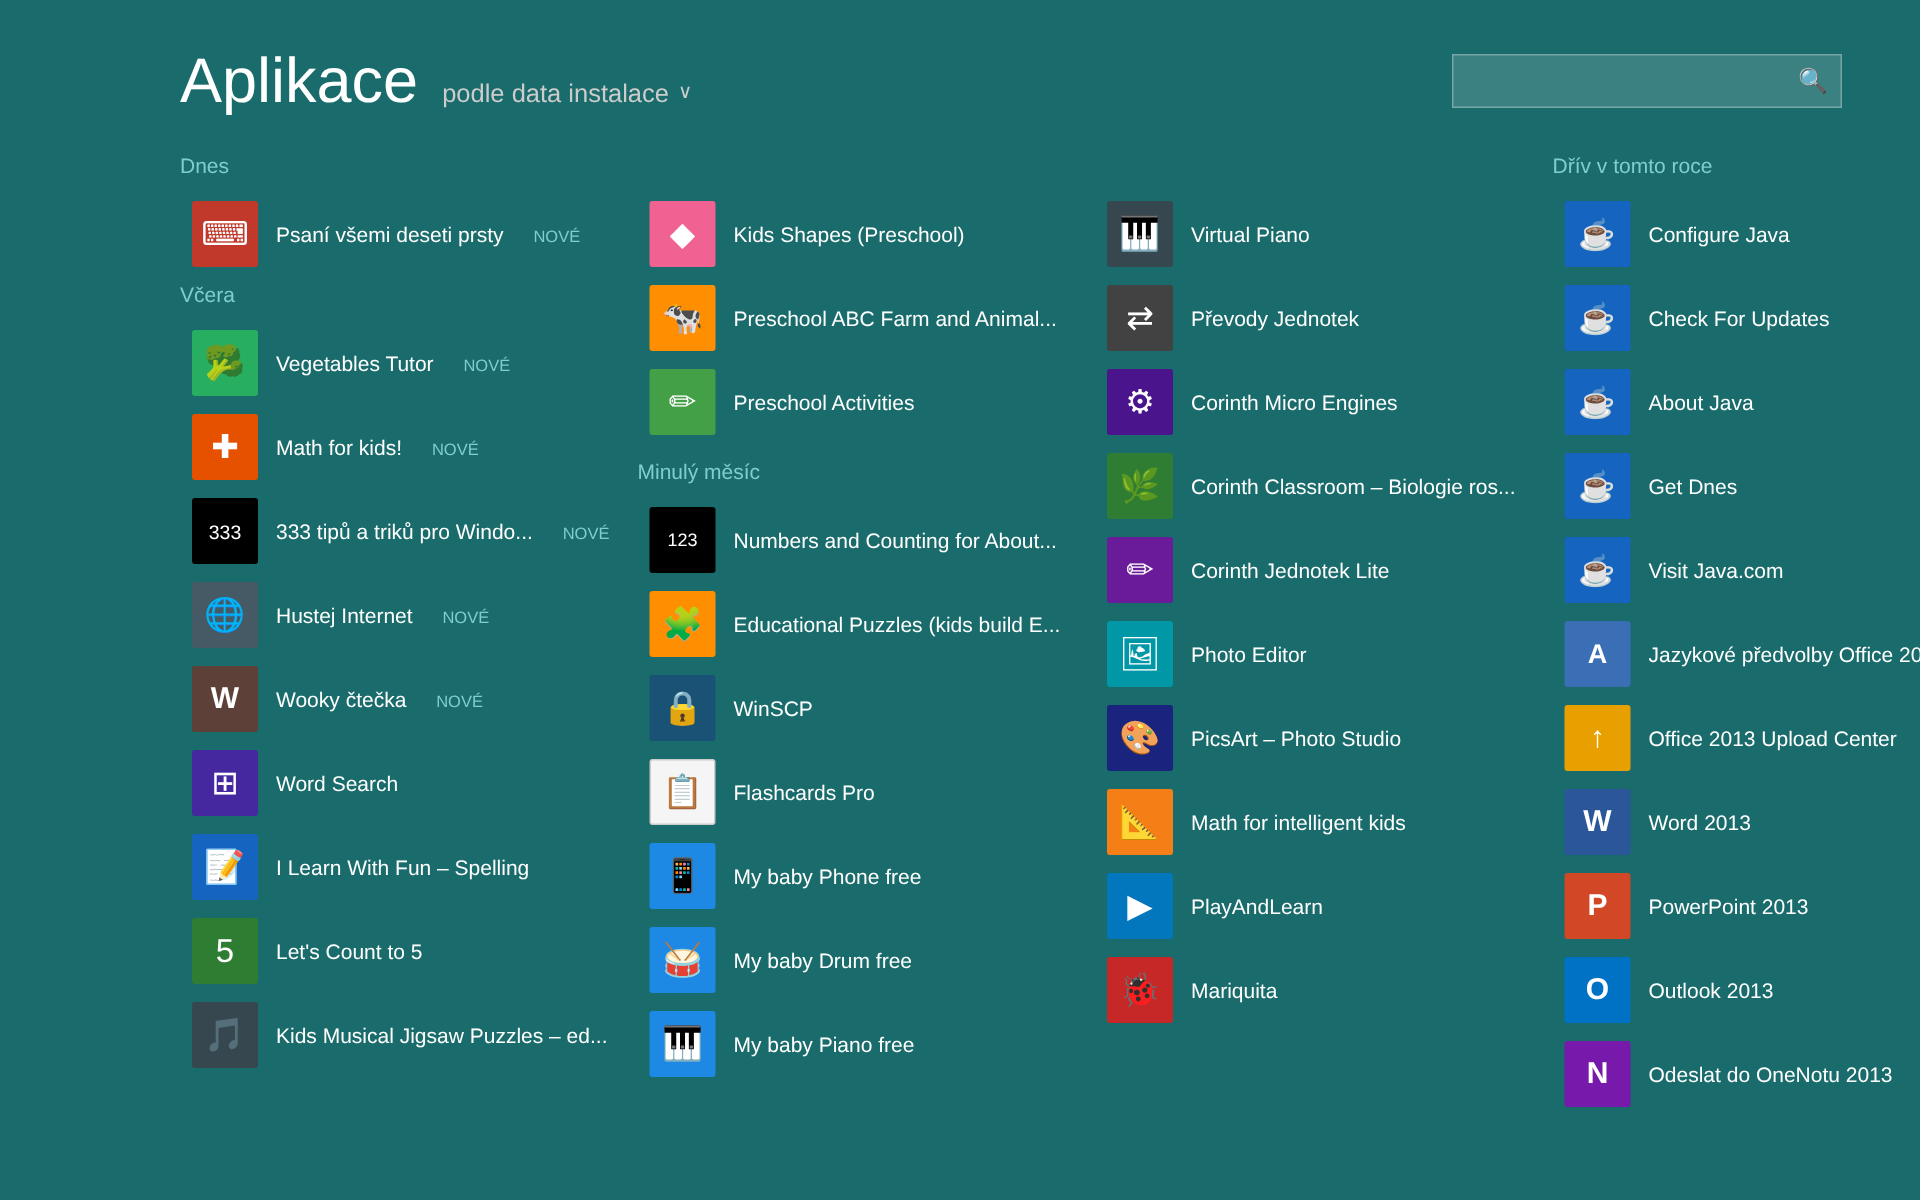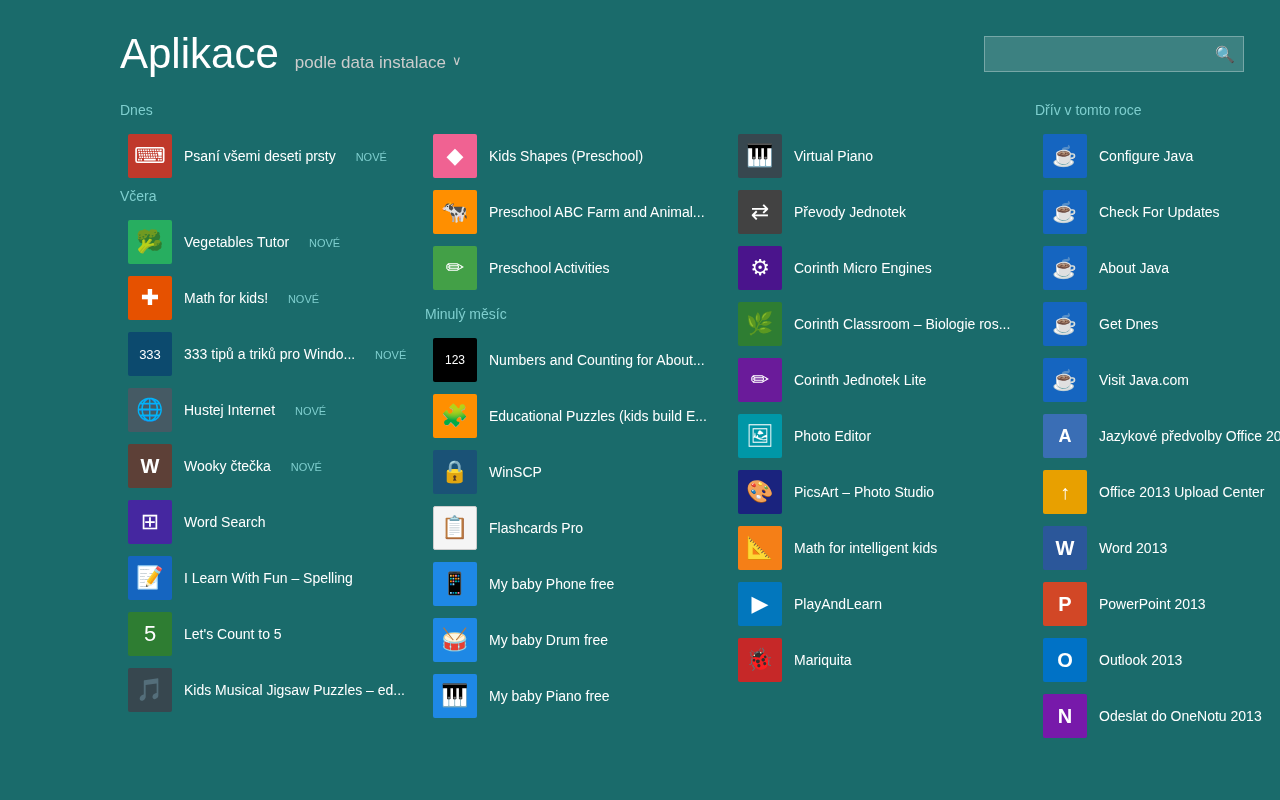--- a/index.html
+++ b/index.html
@@ -6,21 +6,21 @@
     body {
       background-color: #1a6b6b;
       font-family: 'Segoe UI', Arial, sans-serif;
       color: #fff;
       width: 1280px;
       height: 800px;
       overflow: hidden;
     }
 
     .header {
-      padding: 30px 36px 20px 120px;
+      padding: 30px 52px 20px 120px;
       display: flex;
       align-items: center;
       justify-content: space-between;
     }
 
     .header-title-area {
       display: flex;
       align-items: baseline;
       gap: 16px;
     }
@@ -133,21 +133,21 @@
     .icon-photo { background-color: #0097a7; }
     .icon-picsart { background-color: #1a237e; }
     .icon-dark-green { background-color: #2e7d32; }
     .icon-corinth { background-color: #4a148c; }
     .icon-corinth2 { background-color: #6a1b9a; }
     .icon-prevody { background-color: #424242; }
     .icon-virtual { background-color: #37474f; }
     .icon-winscp { background-color: #1a5276; }
     .icon-wooky { background-color: #5d4037; }
     .icon-husty { background-color: #455a64; }
-    .icon-333 { background-color: #0c4a6e; }
+    .icon-333 { background-color: #000000; }
     .icon-math { background-color: #e65100; }
     .icon-word-search { background-color: #4527a0; }
     .icon-spelling { background-color: #1565c0; }
     .icon-count { background-color: #2e7d32; }
     .icon-musical { background-color: #37474f; }
     .icon-flashcards { background-color: #f5f5f5; border: 1px solid #ccc; }
     .icon-kids-shapes { background-color: #f06292; }
     .icon-preschool-abc { background-color: #ff8f00; }
     .icon-preschool-act { background-color: #43a047; }
     .icon-numbers { background-color: #000000; }

